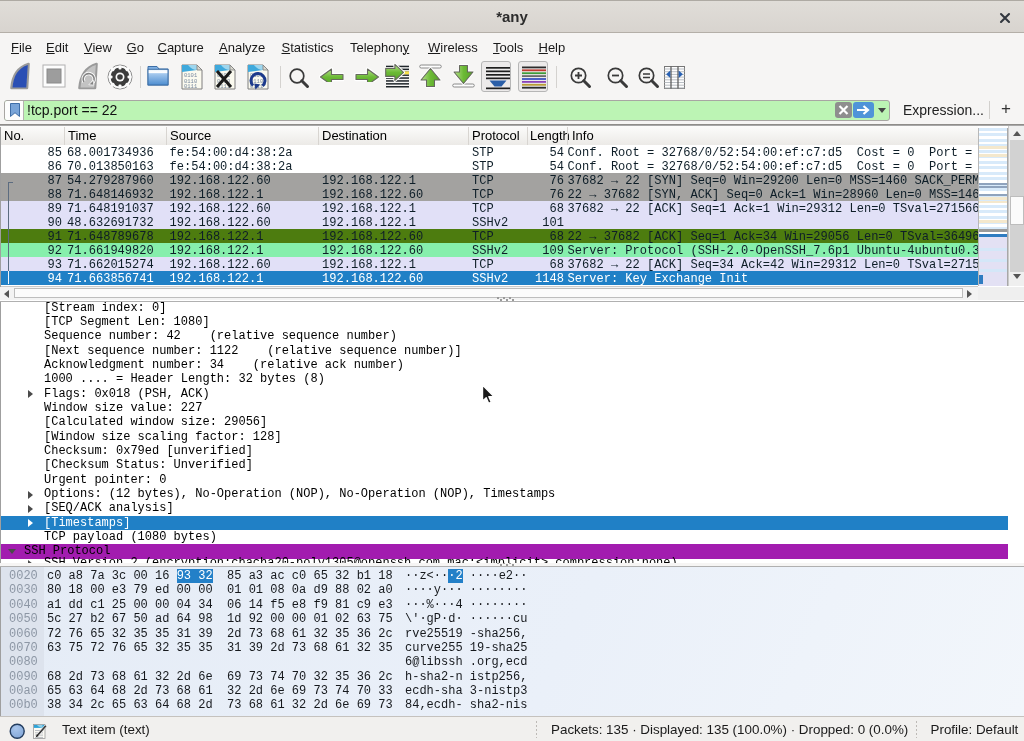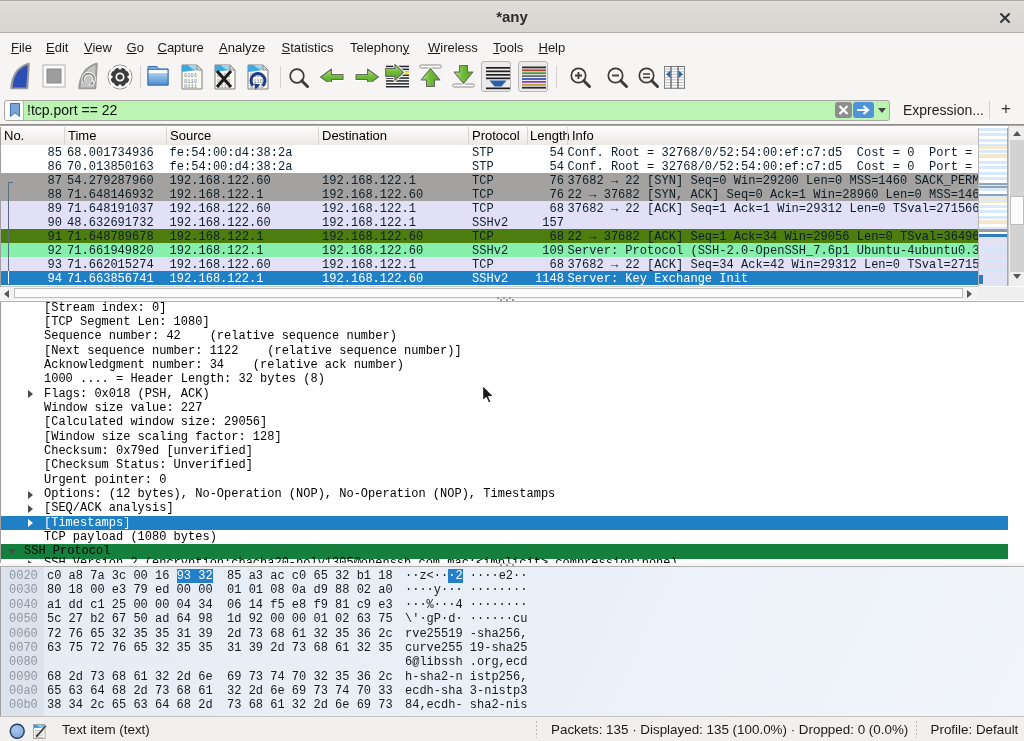--- a/index.html
+++ b/index.html
@@ -42,21 +42,21 @@
 .sbthumb{position:absolute;background:#fbfbfb;border:1px solid #bdbdbd}
 .arr{position:absolute;width:0;height:0}
 .aup{border-left:4px solid transparent;border-right:4px solid transparent;border-bottom:5px solid #555}
 .adn{border-left:4px solid transparent;border-right:4px solid transparent;border-top:5px solid #555}
 .alf{border-top:4px solid transparent;border-bottom:4px solid transparent;border-right:5px solid #555}
 .art{border-top:4px solid transparent;border-bottom:4px solid transparent;border-left:5px solid #555}
 .grip{position:absolute;width:18px;height:4px;background:radial-gradient(circle 1px at 2px 1px,#9a9a9a 99%,transparent),radial-gradient(circle 1px at 8px 1px,#9a9a9a 99%,transparent),radial-gradient(circle 1px at 14px 1px,#9a9a9a 99%,transparent),radial-gradient(circle 1px at 5px 3px,#9a9a9a 99%,transparent),radial-gradient(circle 1px at 11px 3px,#9a9a9a 99%,transparent),radial-gradient(circle 1px at 17px 3px,#9a9a9a 99%,transparent)}
 #det{position:absolute;left:0;top:301px;width:1024px;height:262px;background:#fff;border-top:1px solid #b0b0b0;overflow:hidden}
 #detc{position:absolute;left:0;top:0;width:1008px}
 .dl{height:14.35px;font-family:"Liberation Mono",monospace;font-size:12px;line-height:14.35px;white-space:pre;padding-left:44px;color:#000;position:relative}
-.dl.l1{padding-left:24px;background:#15803d;width:1008px}
+.dl.l1{padding-left:24px;background:#a21caf;width:1008px}
 .dl.sel{background:#2080c6;color:#fff}
 #lastdl{margin-top:-2.5px}
 .tri{position:absolute;top:3.5px;width:0;height:0;border-top:4px solid transparent;border-bottom:4px solid transparent;border-left:5px solid #4a4a4a}
 .trid{position:absolute;top:5px;width:0;height:0;border-left:4px solid transparent;border-right:4px solid transparent;border-top:5px solid #4a4a4a}
 .dl.sel .tri{border-left-color:#fff}
 #hex{position:absolute;left:0;top:566px;width:1024px;height:150px;background:linear-gradient(115deg,#e5ecf6 0%,#eaf0f9 55%,#f2f6fb 100%);border-top:1px solid #b0b0b0;overflow:hidden}
 #hexoff{position:absolute;left:0;top:0;width:44px;height:150px;background:#dde3ed}
 .hx{position:absolute;left:0;width:1008px;height:14.38px;font-family:"Liberation Mono",monospace;font-size:12px;line-height:14.38px;white-space:pre;color:#16191d}
 .hx b{position:absolute;left:9px;font-weight:normal;color:#8d97a5}
 .hx u{position:absolute;left:47px;text-decoration:none}
@@ -299,21 +299,21 @@
       <i style="left:318px"></i>
       <i style="left:468px"></i>
       <i style="left:527px"></i>
       <i style="left:567px"></i>
 </div>
 <div class="prow" style="top:19px;background:#ffffff;color:#0e1e28"><span class="pn">85</span><span class="pt">68.001734936</span><span class="ps">fe:54:00:d4:38:2a</span><span class="pd"></span><span class="pp">STP</span><span class="pl">54</span><span class="pi">Conf. Root = 32768/0/52:54:00:ef:c7:d5  Cost = 0  Port = 0x8001</span></div>
 <div class="prow" style="top:33px;background:#ffffff;color:#0e1e28"><span class="pn">86</span><span class="pt">70.013850163</span><span class="ps">fe:54:00:d4:38:2a</span><span class="pd"></span><span class="pp">STP</span><span class="pl">54</span><span class="pi">Conf. Root = 32768/0/52:54:00:ef:c7:d5  Cost = 0  Port = 0x8001</span></div>
 <div class="prow" style="top:47px;background:#a3a2a0;color:#0e1e28"><span class="pn">87</span><span class="pt">54.279287960</span><span class="ps">192.168.122.60</span><span class="pd">192.168.122.1</span><span class="pp">TCP</span><span class="pl">76</span><span class="pi">37682 → 22 [SYN] Seq=0 Win=29200 Len=0 MSS=1460 SACK_PERM=1 TSval=2715667374 TSecr=0 WS=128</span></div>
 <div class="prow" style="top:61px;background:#a3a2a0;color:#0e1e28"><span class="pn">88</span><span class="pt">71.648146932</span><span class="ps">192.168.122.1</span><span class="pd">192.168.122.60</span><span class="pp">TCP</span><span class="pl">76</span><span class="pi">22 → 37682 [SYN, ACK] Seq=0 Ack=1 Win=28960 Len=0 MSS=1460 SACK_PERM=1 TSval=3649620919 TSecr=271</span></div>
 <div class="prow" style="top:75px;background:#e1e0f7;color:#0e1e28"><span class="pn">89</span><span class="pt">71.648191037</span><span class="ps">192.168.122.60</span><span class="pd">192.168.122.1</span><span class="pp">TCP</span><span class="pl">68</span><span class="pi">37682 → 22 [ACK] Seq=1 Ack=1 Win=29312 Len=0 TSval=2715667374 TSecr=3649620919</span></div>
-<div class="prow" style="top:89px;background:#e1e0f7;color:#0e1e28"><span class="pn">90</span><span class="pt">48.632691732</span><span class="ps">192.168.122.60</span><span class="pd">192.168.122.1</span><span class="pp">SSHv2</span><span class="pl">157</span></div>
+<div class="prow" style="top:89px;background:#e1e0f7;color:#0e1e28"><span class="pn">90</span><span class="pt">48.632691732</span><span class="ps">192.168.122.60</span><span class="pd">192.168.122.1</span><span class="pp">SSHv2</span><span class="pl">101</span></div>
 <div class="prow" style="top:103px;background:#4d7c0f;color:#0e1e28"><span class="pn">91</span><span class="pt">71.648789678</span><span class="ps">192.168.122.1</span><span class="pd">192.168.122.60</span><span class="pp">TCP</span><span class="pl">68</span><span class="pi">22 → 37682 [ACK] Seq=1 Ack=34 Win=29056 Len=0 TSval=3649620957 TSecr=2715667411</span></div>
 <div class="prow" style="top:117px;background:#86efac;color:#0e1e28"><span class="pn">92</span><span class="pt">71.661949820</span><span class="ps">192.168.122.1</span><span class="pd">192.168.122.60</span><span class="pp">SSHv2</span><span class="pl">109</span><span class="pi">Server: Protocol (SSH-2.0-OpenSSH_7.6p1 Ubuntu-4ubuntu0.3)</span></div>
 <div class="prow" style="top:131px;background:#e1e0f7;color:#0e1e28"><span class="pn">93</span><span class="pt">71.662015274</span><span class="ps">192.168.122.60</span><span class="pd">192.168.122.1</span><span class="pp">TCP</span><span class="pl">68</span><span class="pi">37682 → 22 [ACK] Seq=34 Ack=42 Win=29312 Len=0 TSval=2715667452 TSecr=3649620957</span></div>
 <div class="prow" style="top:145px;background:#2080c6;color:#fff"><span class="pn">94</span><span class="pt">71.663856741</span><span class="ps">192.168.122.1</span><span class="pd">192.168.122.60</span><span class="pp">SSHv2</span><span class="pl">1148</span><span class="pi">Server: Key Exchange Init</span></div>
 <div style="position:absolute;left:8px;top:55.5px;width:1px;height:89.5px;background:#5c6c80;z-index:3"></div>
 <div style="position:absolute;left:8px;top:145px;width:1px;height:13px;background:#f4f6fa;z-index:3"></div>
 <div style="position:absolute;left:9px;top:55.5px;width:4px;height:1px;background:#5c6c80;z-index:3"></div>
 <div style="position:absolute;left:0;top:1px;width:1px;height:160px;background:#9f9f9f;z-index:5"></div>
 <div id="mmap">
 <div style="position:absolute;left:0;top:0;width:30px;height:101px;background:repeating-linear-gradient(180deg,#d8eafa 0px,#d8eafa 2.75px,#ffffff 2.75px,#ffffff 5.5px)"></div>

